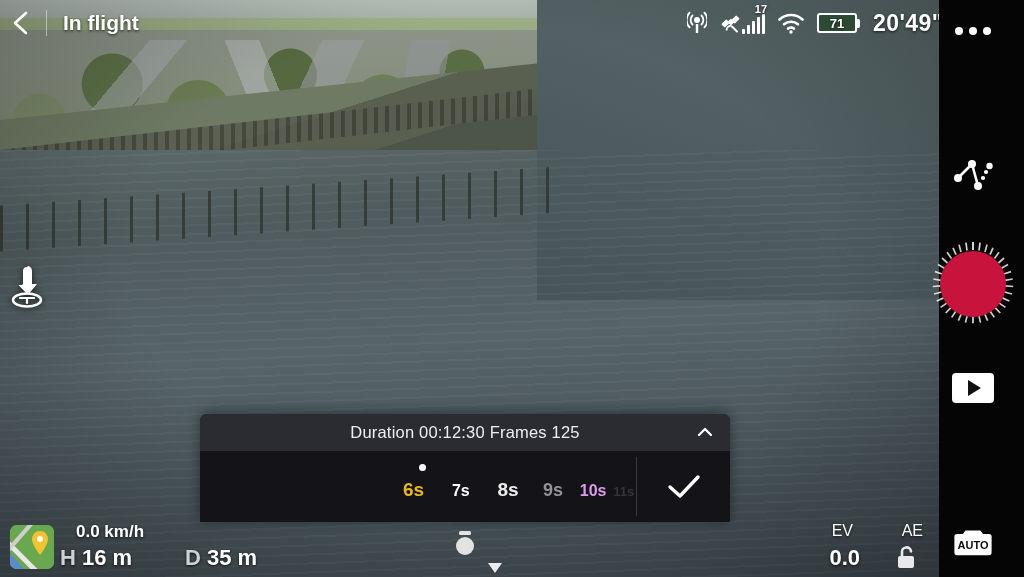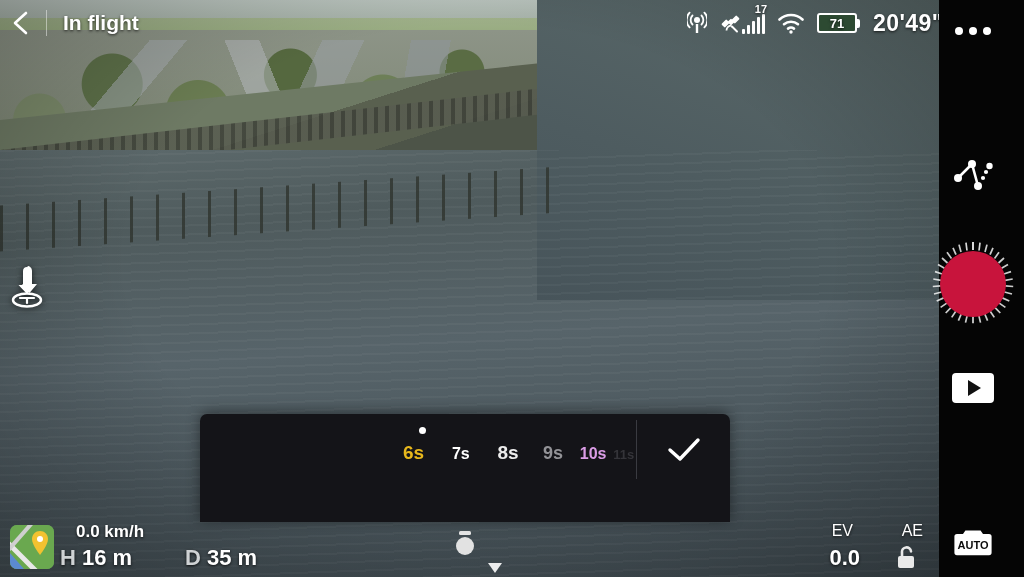--- a/index.html
+++ b/index.html
@@ -292,20 +292,26 @@
   </div>
 
   <svg id="landing-icon" viewBox="0 0 38 44">
     <path d="M19 2c3 0 5 2 5 5v13h5l-7.5 9L14 20h5V7c0-3 1.5-5 0-5z" fill="#fff"></path>
     <path d="M19 3c2.4 0 4 1.6 4 4v14h4.5L19 30l-8.5-9H15V7c0-2.4 1.6-4 4-4z" fill="#fff"></path>
     <ellipse cx="19" cy="36" rx="14" ry="6.5" fill="none" stroke="#fff" stroke-width="2.4"></ellipse>
     <path d="M12 34h14M19 34v5" stroke="#fff" stroke-width="2.2" stroke-linecap="round"></path>
   </svg>
 
   <div id="panel">
+    <div class="panel-head">
+      <div class="title">Duration 00:12:30  Frames 125</div>
+      <svg class="chev-up" viewBox="0 0 16 14">
+        <polyline points="2,10 8,4 14,10" fill="none" stroke="#fff" stroke-width="2.2" stroke-linecap="round" stroke-linejoin="round"></polyline>
+      </svg>
+    </div>
     <div class="panel-body">
       <div class="interval-zone">
         <div class="sel-dot"></div>
         <div class="intervals" id="intervals" style="padding-left: 190px;">
             <div class="iv" style="color: rgb(232, 184, 28); font-size: 19px; width: 66px; opacity: 1;">6s</div>
             <div class="iv" style="color: rgb(255, 255, 255); font-size: 16px; width: 66px; opacity: 1;">7s</div>
             <div class="iv" style="color: rgb(237, 237, 237); font-size: 19px; width: 66px; opacity: 1;">8s</div>
             <div class="iv" style="color: rgb(154, 154, 158); font-size: 18px; width: 60px; opacity: 0.95;">9s</div>
             <div class="iv" style="color: #f0abfc; font-size: 16px; width: 52px; opacity: 0.9;">10s</div>
             <div class="iv" style="color: rgb(58, 58, 63); font-size: 13px; width: 34px; opacity: 0.85;">11s</div>

